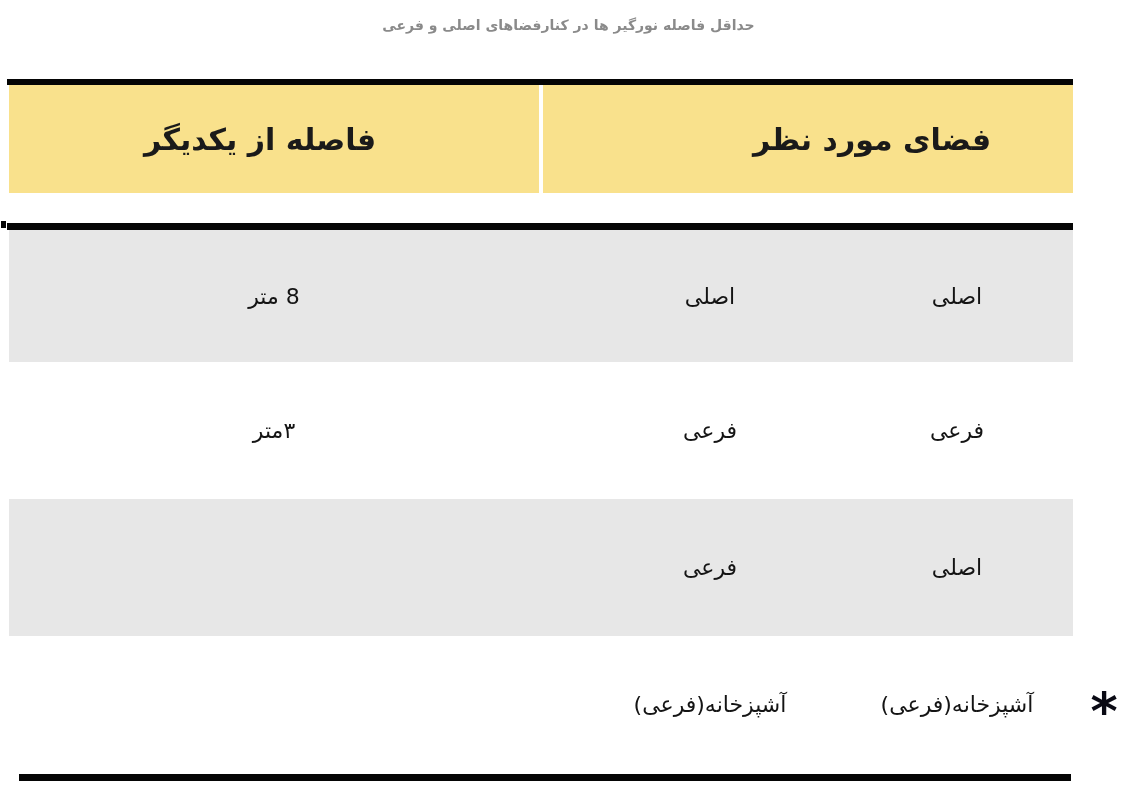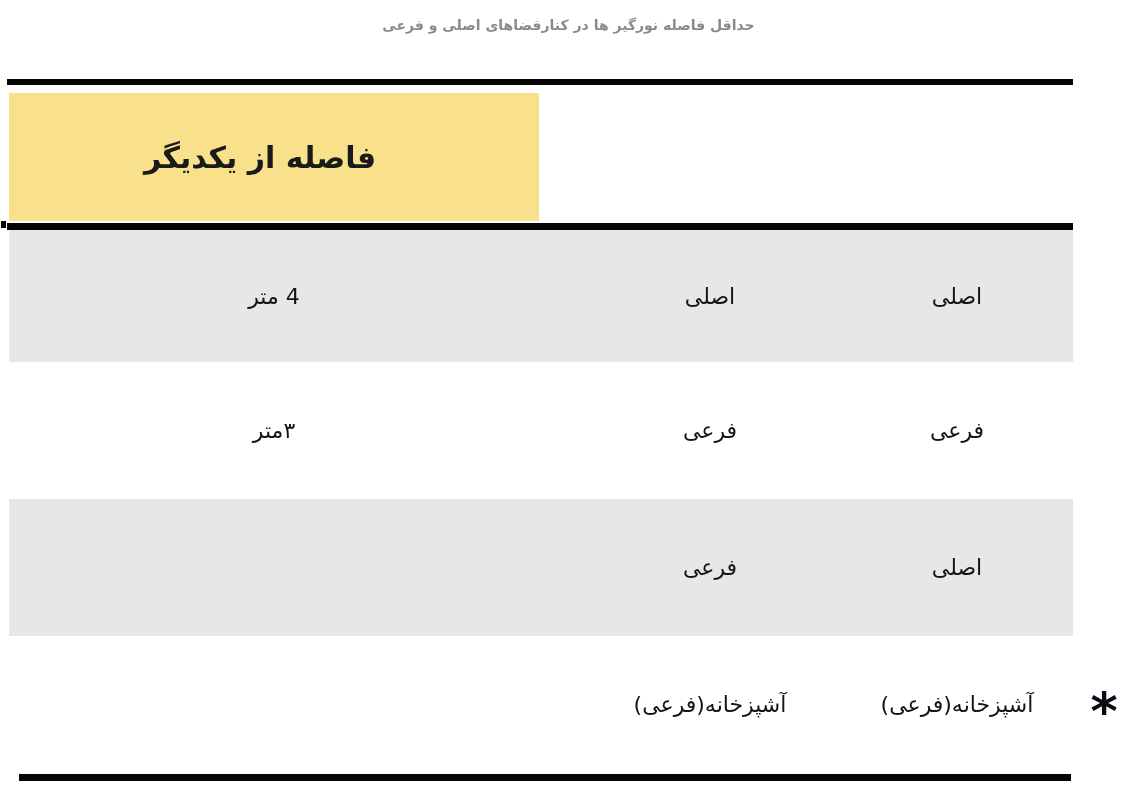--- a/index.html
+++ b/index.html
@@ -22,21 +22,21 @@
     line-height: 42px;
   }
   .rule { position: absolute; background: #050505; }
   .rule-top      { left: 7px;  top: 79px;  width: 1066px; height: 6px; }
   .rule-header   { left: 7px;  top: 223px; width: 1066px; height: 7px; }
   .rule-tick     { left: 1px;  top: 221px; width: 5px;    height: 7px; }
   .rule-bottom   { left: 19px; top: 774px; width: 1052px; height: 7px; }
 
   .header-cell {
     position: absolute;
-    top: 93px; height: 128px;
+    top: 85px; height: 108px;
     background: #f9e18c;
     display: flex; align-items: center; justify-content: center;
     direction: rtl;
     font-size: 30px;
     font-weight: bold;
     color: #1a1a1a;
   }
   .header-cell.left  { left: 9px;   width: 530px; }
   .header-cell.right { left: 543px; width: 530px; }
   .header-cell.left  .h-label { transform: translateX(-14px); }
@@ -78,32 +78,35 @@
 </style>
 </head>
 <body>
 
 <div class="canvas">
 
   <div class="doc-title">حداقل فاصله نورگیر ها در کنارفضاهای اصلی و فرعی</div>
 
   <div class="rule rule-top"></div>
 
+  <div class="header-cell right">
+    <span class="h-label">فضای مورد نظر</span>
+  </div>
 
   <div class="header-cell left">
     <span class="h-label">فاصله از یکدیگر</span>
   </div>
 
   <div class="rule rule-header"></div>
   <div class="rule rule-tick"></div>
 
   <div class="row row-1 shaded">
     <div class="cell c-right">اصلی</div>
     <div class="cell c-mid">اصلی</div>
-    <div class="cell c-dist">4 متر</div>
+    <div class="cell c-dist">8 متر</div>
   </div>
 
   <div class="row row-2">
     <div class="cell c-right">فرعی</div>
     <div class="cell c-mid">فرعی</div>
     <div class="cell c-dist">۳متر</div>
   </div>
 
   <div class="row row-3 shaded">
     <div class="cell c-right">اصلی</div>

